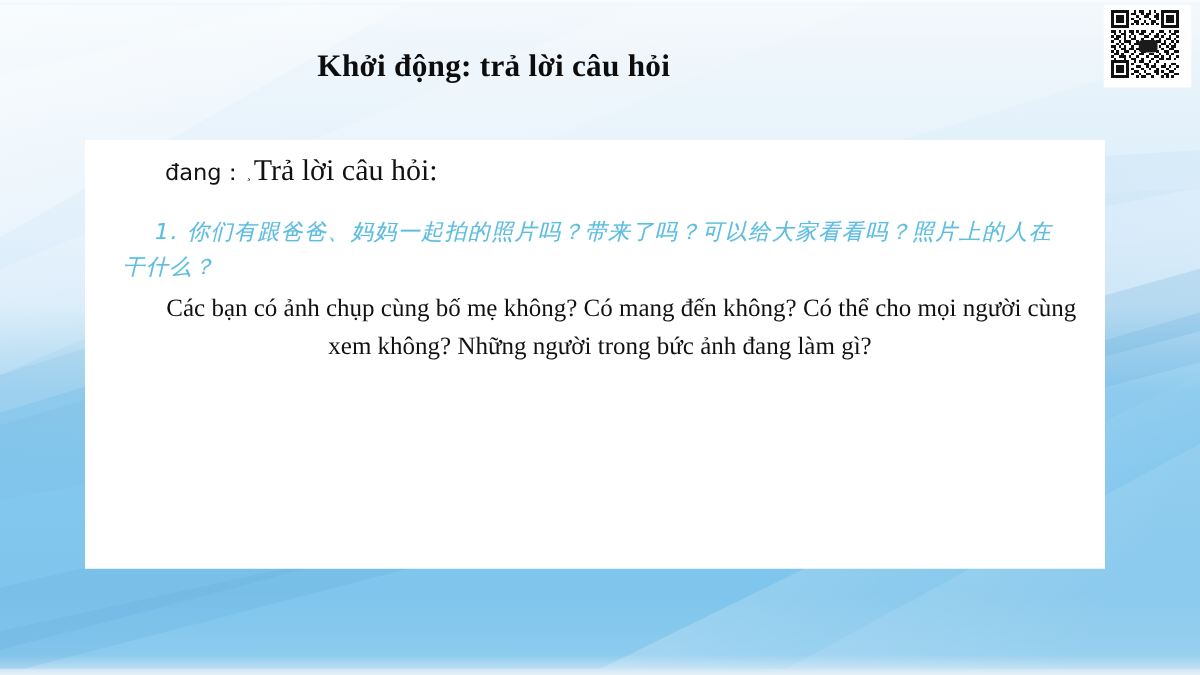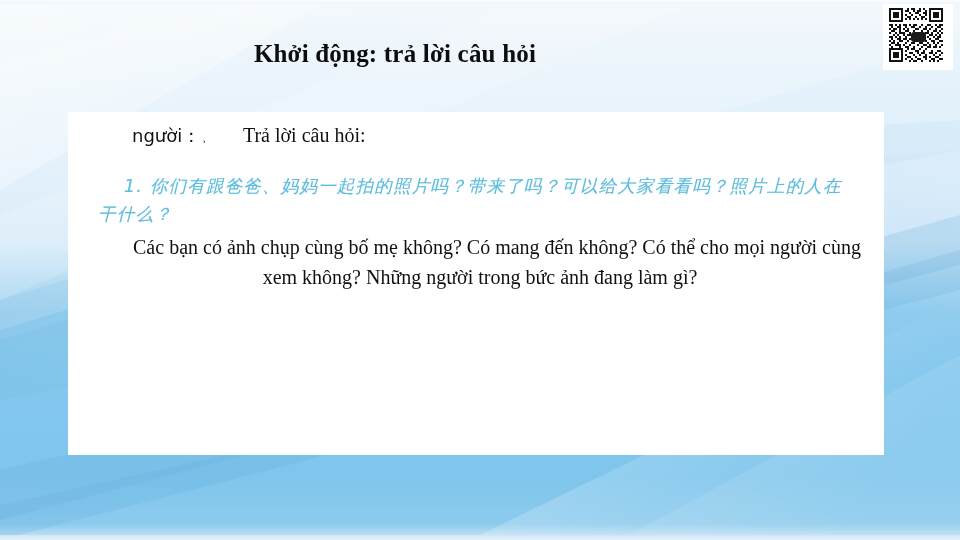--- a/index.html
+++ b/index.html
@@ -74,21 +74,21 @@
   .line-head {
     position: absolute;
     left: 64px;
     top: 12px;
     font-size: 19px;
     color: #111;
     white-space: nowrap;
   }
   .line-head .cn { font-family: "DejaVu Sans", "Liberation Sans", sans-serif; font-size:18px; }
   .line-head .tick { font-size: 11px; color:#333; padding: 0 2px; vertical-align: 2px; }
-  .line-head .vi { font-size: 20px; margin-left: 35px; }
+  .line-head .vi { font-size: 24px; }
 
   .q-block { position: absolute; left: 0; width: 816px; }
   .q1 { top: 60px; }
   .q2 { top: 205px; }
 
   .cn-text {
     color: #5fbcdd;
     font-family: "DejaVu Sans", "Liberation Sans", sans-serif;
     font-size: 17.5px;
     line-height: 28px;
@@ -369,21 +369,21 @@
     </svg>
     <div class="qr-logo"></div>
   </div>
 
   <div class="title">Khởi động: trả lời câu hỏi</div>
 
   <div class="card">
     <div class="card-inner">
 
       <div class="line-head">
-        <span class="cn">người：</span><span class="tick">¸</span><span class="vi">Trả lời câu hỏi:</span>
+        <span class="cn">đang：</span><span class="tick">¸</span><span class="vi">Trả lời câu hỏi:</span>
       </div>
 
       <div class="q-block q1">
         <div class="cn-text">1. 你们有跟爸爸、妈妈一起拍的照片吗？带来了吗？可以给大家看看吗？照片上的人在干什么？</div>
         <div class="vi-text">Các bạn có ảnh chụp cùng bố mẹ không? Có mang đến không? Có thể cho mọi người cùng xem không? Những người trong bức ảnh đang làm gì?</div>
       </div>
 
       <div class="q-block q2">
       </div>
 

